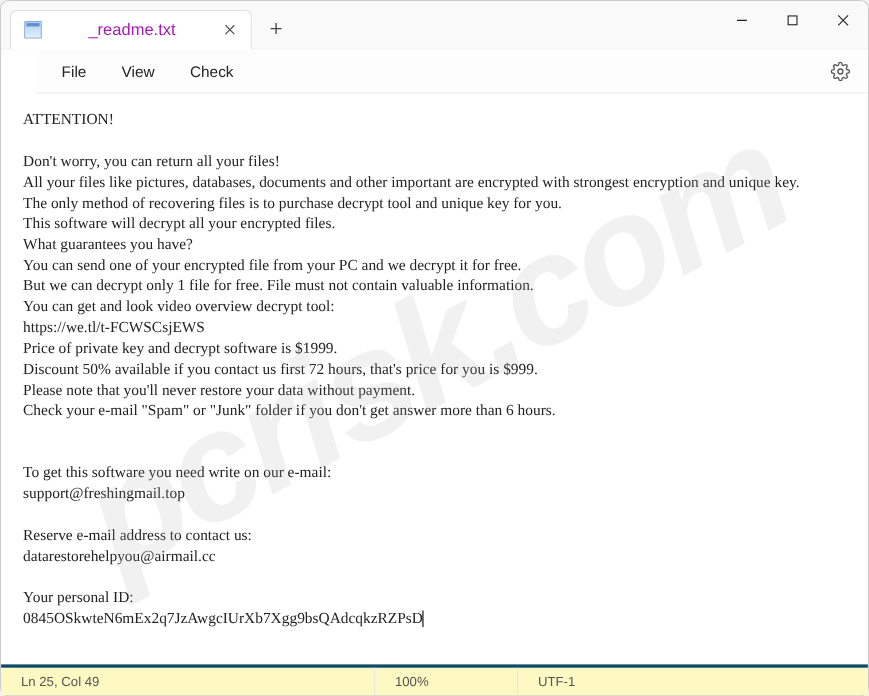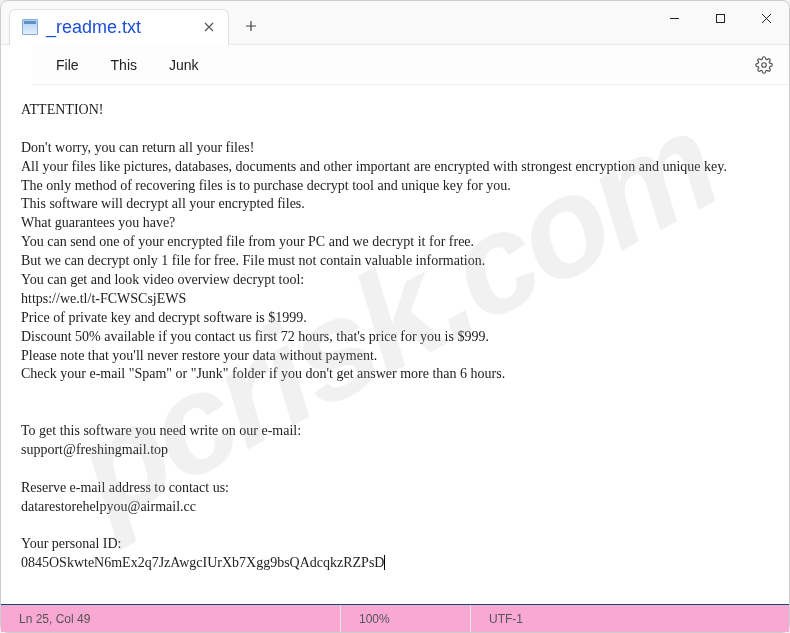--- a/index.html
+++ b/index.html
@@ -53,23 +53,24 @@
       position: relative;
     }
     .tab-icon::before {
       content: '';
       position: absolute;
       top: 1px; left: 1px; right: 1px;
       height: 3px;
       background: #6090c8;
     }
     .tab-title {
-      font-size: 18px;
-      color: #1d4ed8;
+      font-size: 15px;
+      color: #a21caf;
       flex: 1;
+      text-align: center;
     }
     .tab-close {
       width: 14px;
       height: 14px;
       display: flex;
       align-items: center;
       justify-content: center;
       color: #666;
       font-size: 13px;
       cursor: pointer;
@@ -142,22 +143,22 @@
       display: inline-block;
       width: 1px;
       height: 15px;
       background: #000;
       vertical-align: text-bottom;
     }
     .statusbar {
       height: 28px;
       display: flex;
       align-items: center;
-      background: #f9a8d4;
-      border-top: 1px solid #0c4a6e;
+      background: #fef9c3;
+      border-top: 3px solid #0c4a6e;
       font-size: 12px;
       color: #555;
     }
     .status-cell {
       padding: 0 18px;
       border-right: 1px solid #e6e6e6;
       height: 100%;
       display: flex;
       align-items: center;
     }
@@ -217,22 +218,22 @@
       <div class="win-btn">
         <svg width="11" height="11" viewBox="0 0 11 11">
             <path d="M1 1 L10 10 M10 1 L1 10" stroke="#222" stroke-width="1"></path>
           </svg>
       </div>
     </div>
   </div>
 
   <div class="menubar">
     <div class="menu-item">File</div>
-    <div class="menu-item">This</div>
-    <div class="menu-item">Junk</div>
+    <div class="menu-item">View</div>
+    <div class="menu-item">Check</div>
     <div class="settings-icon">
       <svg width="18" height="18" viewBox="0 0 24 24" fill="none" stroke="#555" stroke-width="1.6">
         <circle cx="12" cy="12" r="3"></circle>
         <path d="M12 2 L12 4 M12 20 L12 22 M4.9 4.9 L6.3 6.3 M17.7 17.7 L19.1 19.1 M2 12 L4 12 M20 12 L22 12 M4.9 19.1 L6.3 17.7 M17.7 6.3 L19.1 4.9" stroke-width="0"></path>
         <path d="M19.4 15a1.65 1.65 0 0 0 .33 1.82l.06.06a2 2 0 1 1-2.83 2.83l-.06-.06a1.65 1.65 0 0 0-1.82-.33 1.65 1.65 0 0 0-1 1.51V21a2 2 0 1 1-4 0v-.09a1.65 1.65 0 0 0-1-1.51 1.65 1.65 0 0 0-1.82.33l-.06.06a2 2 0 1 1-2.83-2.83l.06-.06a1.65 1.65 0 0 0 .33-1.82 1.65 1.65 0 0 0-1.51-1H3a2 2 0 1 1 0-4h.09a1.65 1.65 0 0 0 1.51-1 1.65 1.65 0 0 0-.33-1.82l-.06-.06a2 2 0 1 1 2.83-2.83l.06.06a1.65 1.65 0 0 0 1.82.33h0a1.65 1.65 0 0 0 1-1.51V3a2 2 0 1 1 4 0v.09a1.65 1.65 0 0 0 1 1.51h0a1.65 1.65 0 0 0 1.82-.33l.06-.06a2 2 0 1 1 2.83 2.83l-.06.06a1.65 1.65 0 0 0-.33 1.82v0a1.65 1.65 0 0 0 1.51 1H21a2 2 0 1 1 0 4h-.09a1.65 1.65 0 0 0-1.51 1z"></path>
       </svg>
     </div>
   </div>
 
   <div class="content"><span>ATTENTION!

